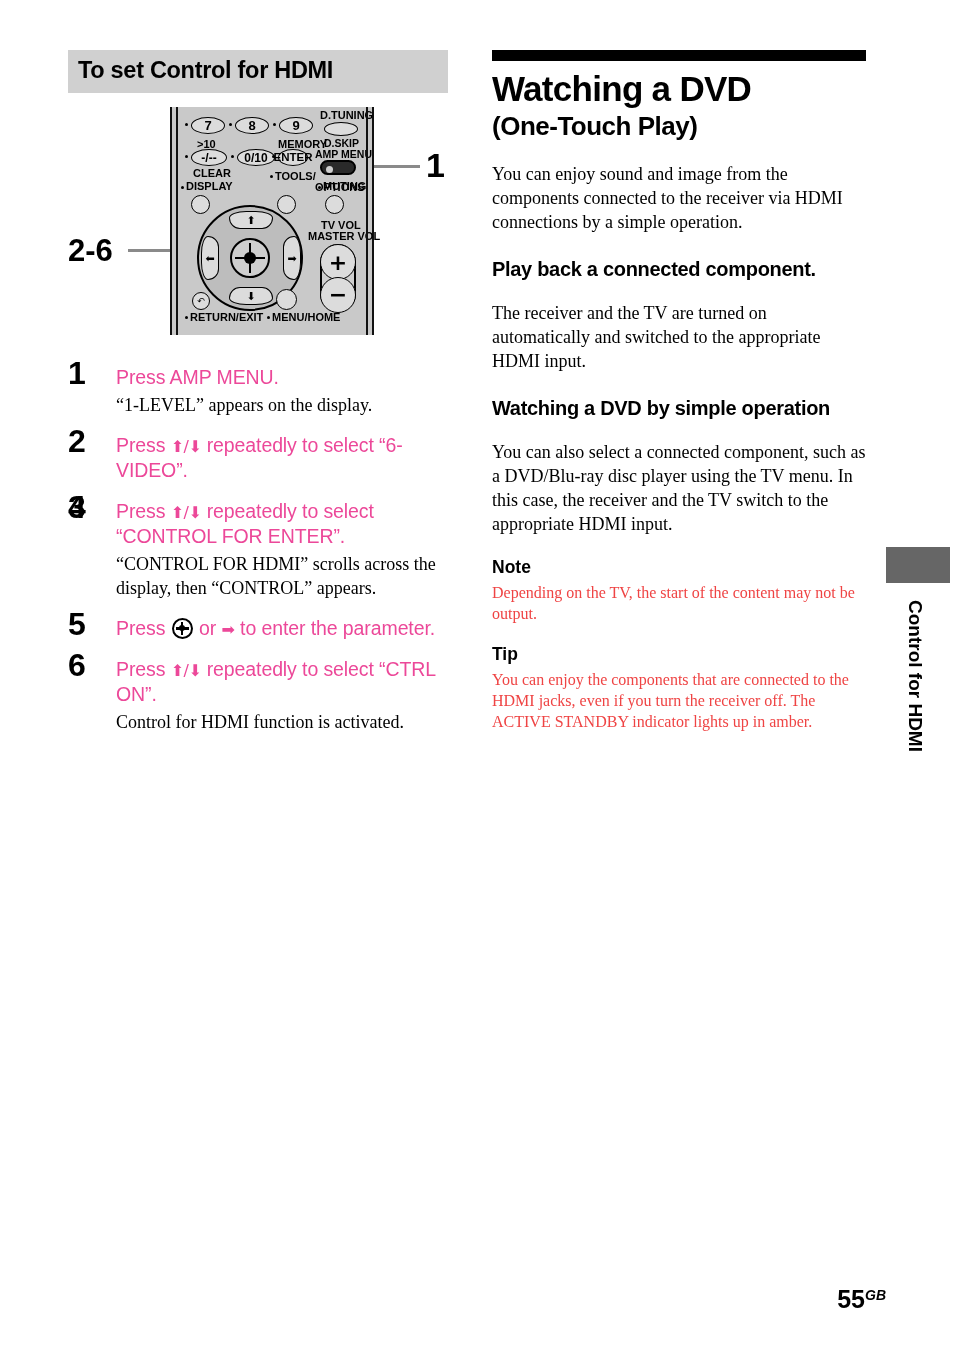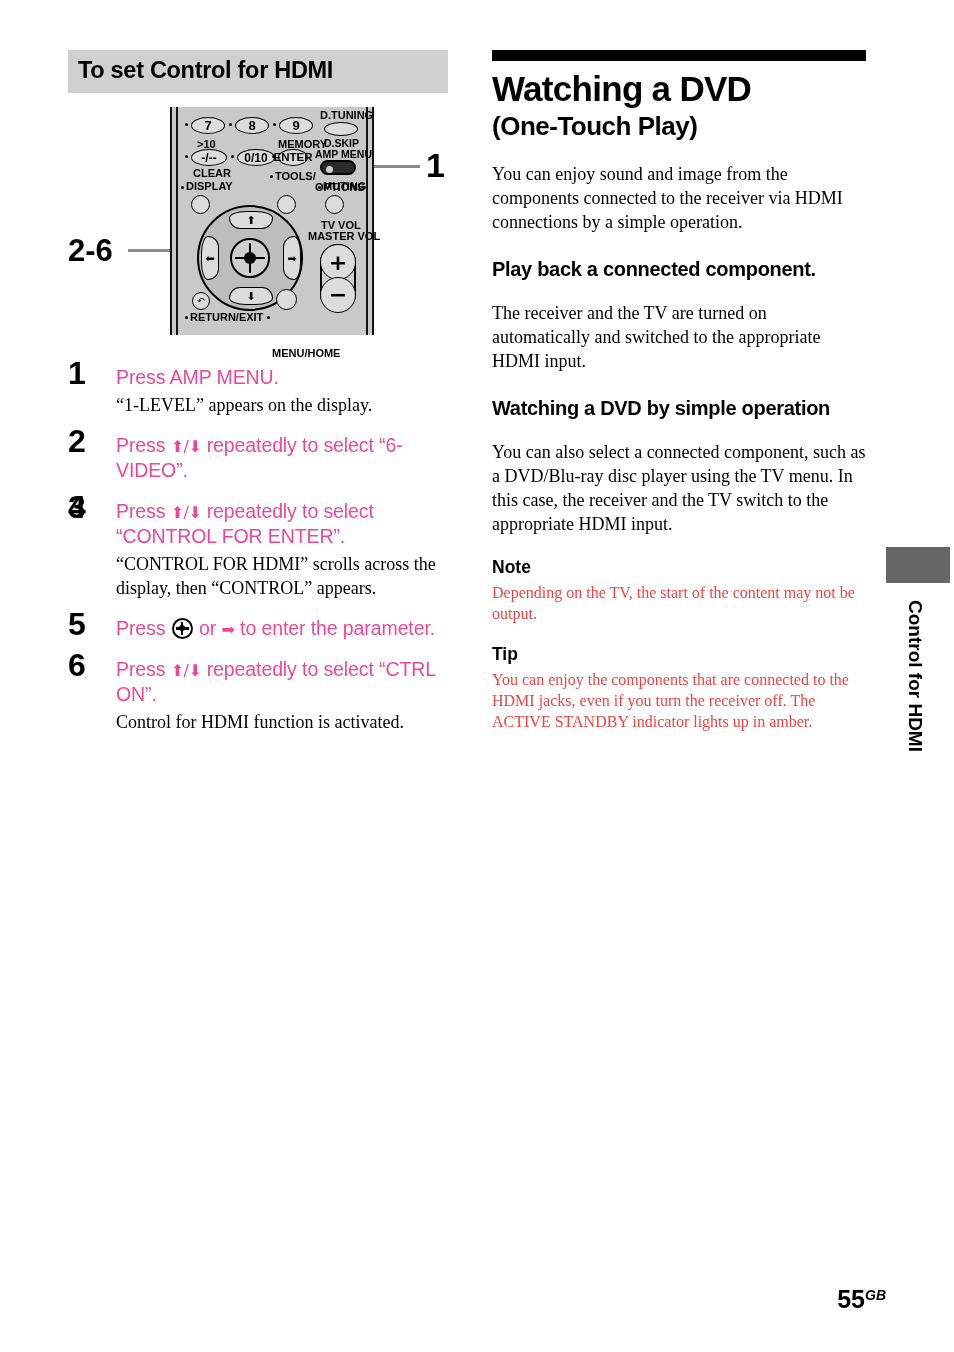--- a/index.html
+++ b/index.html
@@ -372,21 +372,21 @@
       </div>
 
       <div class="btn-circle" style="left:20px; top:185px; width:18px; height:18px;">
         <span style="position:absolute; left:4px; top:4px; font-family:'DejaVu Sans',sans-serif; font-size:9px; line-height:1;">↶</span>
       </div>
       <span class="dotmark" style="left:13px; top:209px;"></span>
       <div class="rlabel" style="left:18px; top:205px; font-size:11px;">RETURN/EXIT</div>
 
       <div class="btn-circle" style="left:104px; top:182px; width:21px; height:21px;"></div>
       <span class="dotmark" style="left:95px; top:209px;"></span>
-      <div class="rlabel" style="left:100px; top:205px; font-size:11px;margin-top:36px;">MENU/HOME</div>
+      <div class="rlabel" style="left:100px; top:205px; font-size:11px;">MENU/HOME</div>
 
       <div class="rlabel" style="left:149px; top:113px; font-size:11px;">TV VOL</div>
       <div class="rlabel" style="left:136px; top:124px; font-size:11px;">MASTER VOL</div>
 
       <div style="position:absolute; left:148px; top:137px; width:36px; height:68px;
                   border:2px solid #000; border-radius:18px; background:#cfcfcf; box-sizing:border-box;"></div>
       <div class="btn-circle" style="left:148px; top:137px; width:36px; height:36px; background:#dcdcdc;">
         <span style="position:absolute; left:0; right:0; top:7px; text-align:center;
                      font-family:'DejaVu Sans',sans-serif; font-size:22px; font-weight:bold; line-height:1;">+</span>
       </div>

